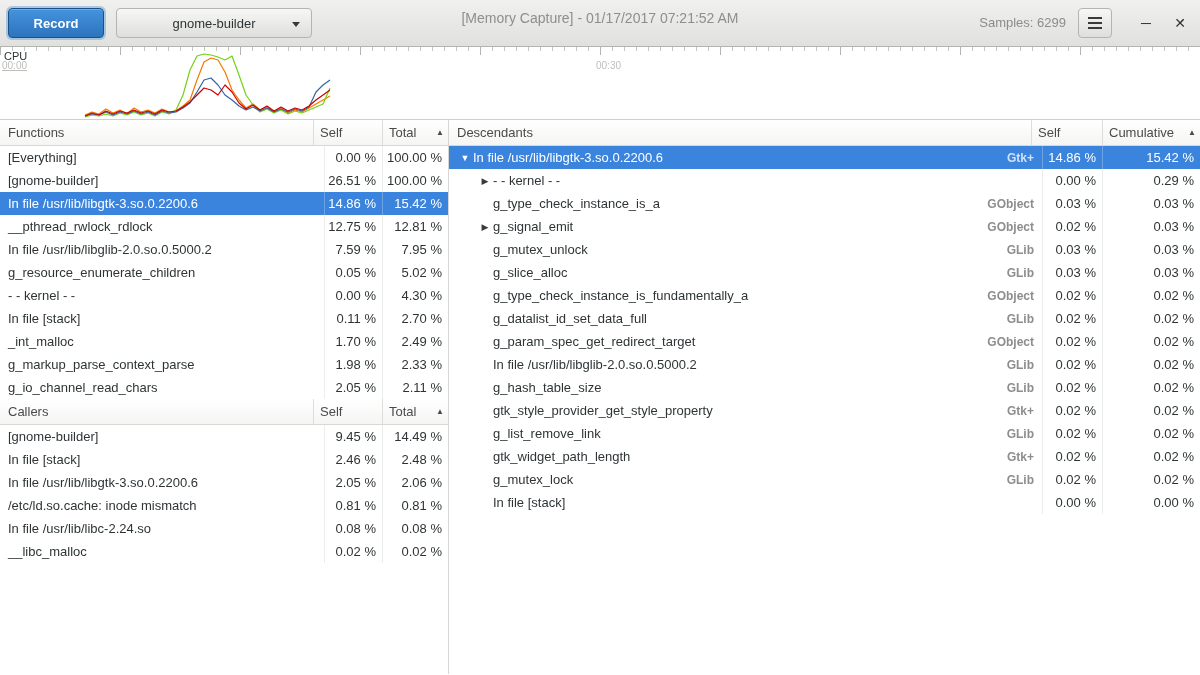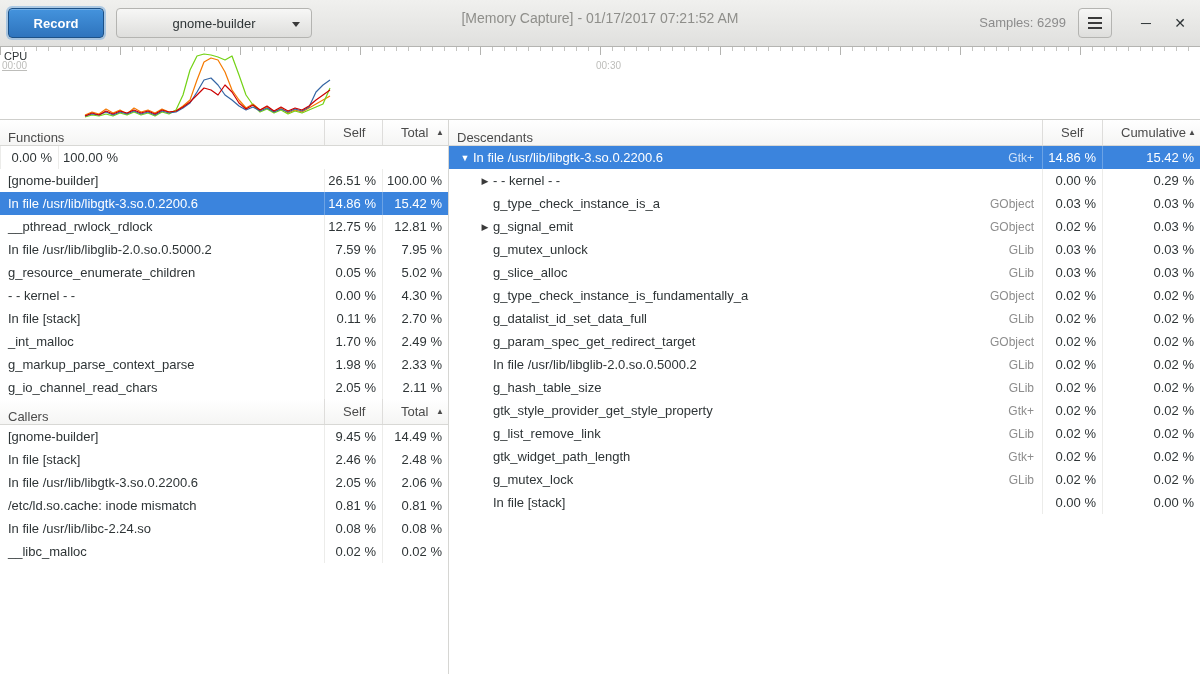--- a/index.html
+++ b/index.html
@@ -74,48 +74,48 @@
   .time-label { position:absolute; top:13px; font-size:10px; color:#bdbdba; z-index:2; }
   .t0 { left:2px;text-decoration:underline; } .t30 { left:596px; }
   #cpu-svg { position:absolute; inset:0; }
 
   
   .main { display:flex; height:554px; }
   .left-pane { width:449px; border-right:1px solid #d6d6d3; display:flex; flex-direction:column; }
   .right-pane { flex:1; display:flex; flex-direction:column; }
 
   .thead {
-    display:flex; height:26px; align-items:flex-end; flex:none;
+    display:flex; height:26px; align-items:center; flex:none;
     background:linear-gradient(to bottom,#ffffff,#f5f5f4);
-    border-bottom:1px solid #d8d8d5; color:#4a4a4a;
+    border-bottom:1px solid #d8d8d5; color:#4a4a4a;gap:11px;
   }
   .th { white-space:nowrap; overflow:hidden; }
   .th-name { flex:1; padding-left:8px; }
-  .th-col { border-left:1px solid #dedddb; padding-left:18px; height:100%;
+  .th-col { border-left:1px solid #dedddb; padding-left:6px; height:100%;
     display:flex; align-items:center; }
   .sort-arrow { margin-left:auto; margin-right:4px; font-size:8px; color:#4a4a4a; }
 
   .c-self  { width:58px; flex:none; }
   .c-total { width:66px; flex:none; }
   .d-self  { width:60px; flex:none; }
   .d-cum   { width:98px; flex:none; }
 
   .trow { display:flex; height:23px; align-items:center; flex:none; }
   .trow.selected { background:var(--sel,#3b84dd); color:#fff; }
   .cell-name { flex:1; padding-left:8px; white-space:nowrap; overflow:hidden;
     display:flex; align-items:center; height:100%; }
   .cell-num { text-align:right; padding-right:6px; white-space:nowrap;
     border-left:1px solid #ececea; height:100%; display:flex;
     align-items:center; justify-content:flex-end; }
   .trow.selected .cell-num { border-left-color:rgba(255,255,255,.25); }
 
   .expander { width:16px; flex:none; font-size:9px; color:#3a3a3a;
     display:inline-flex; justify-content:center; cursor:pointer; }
   .trow.selected .expander { color:#fff; }
-  .lib-tag { margin-left:auto; padding-right:8px; color:#8d8d8d; font-size:12px; }
+  .lib-tag { margin-left:auto; padding-right:8px; color:#8d8d8d; font-size:12px;font-weight:bold; }
   .trow.selected .lib-tag { color:#cfe2f8; }
 </style>
 </head>
 <body>
 
 <div class="headerbar">
   <div class="record-btn">
     <span>Record</span>
   </div>
   <div class="combo-btn">
@@ -157,20 +157,21 @@
       <div class="th th-col c-self">
         <span>Self</span>
       </div>
       <div class="th th-col c-total">
         <span>Total</span>
         <span class="sort-arrow">▲</span>
       </div>
     </div>
     <div id="functions-rows">
         <div class="trow">
+          <div class="cell-name">[Everything]</div>
           <div class="cell-num c-self">0.00 %</div>
           <div class="cell-num c-total">100.00 %</div>
         </div>
         <div class="trow">
           <div class="cell-name">[gnome-builder]</div>
           <div class="cell-num c-self">26.51 %</div>
           <div class="cell-num c-total">100.00 %</div>
         </div>
         <div class="trow selected">
           <div class="cell-name">In file /usr/lib/libgtk-3.so.0.2200.6</div>

